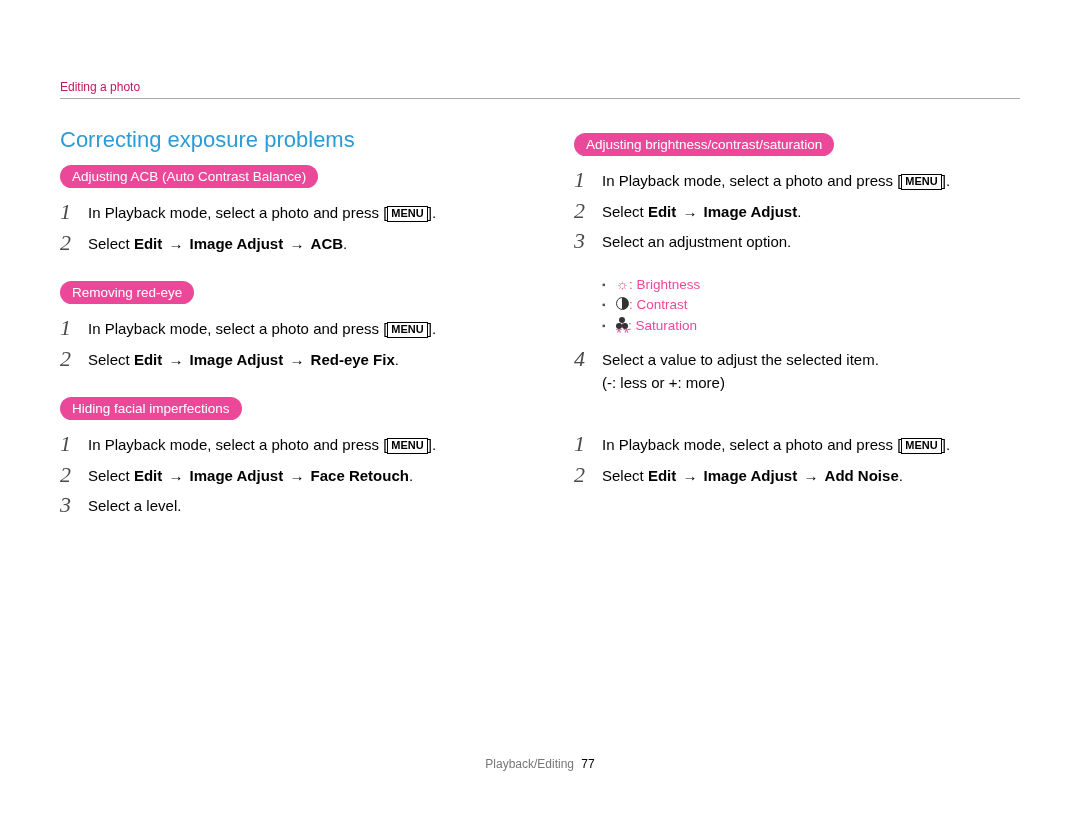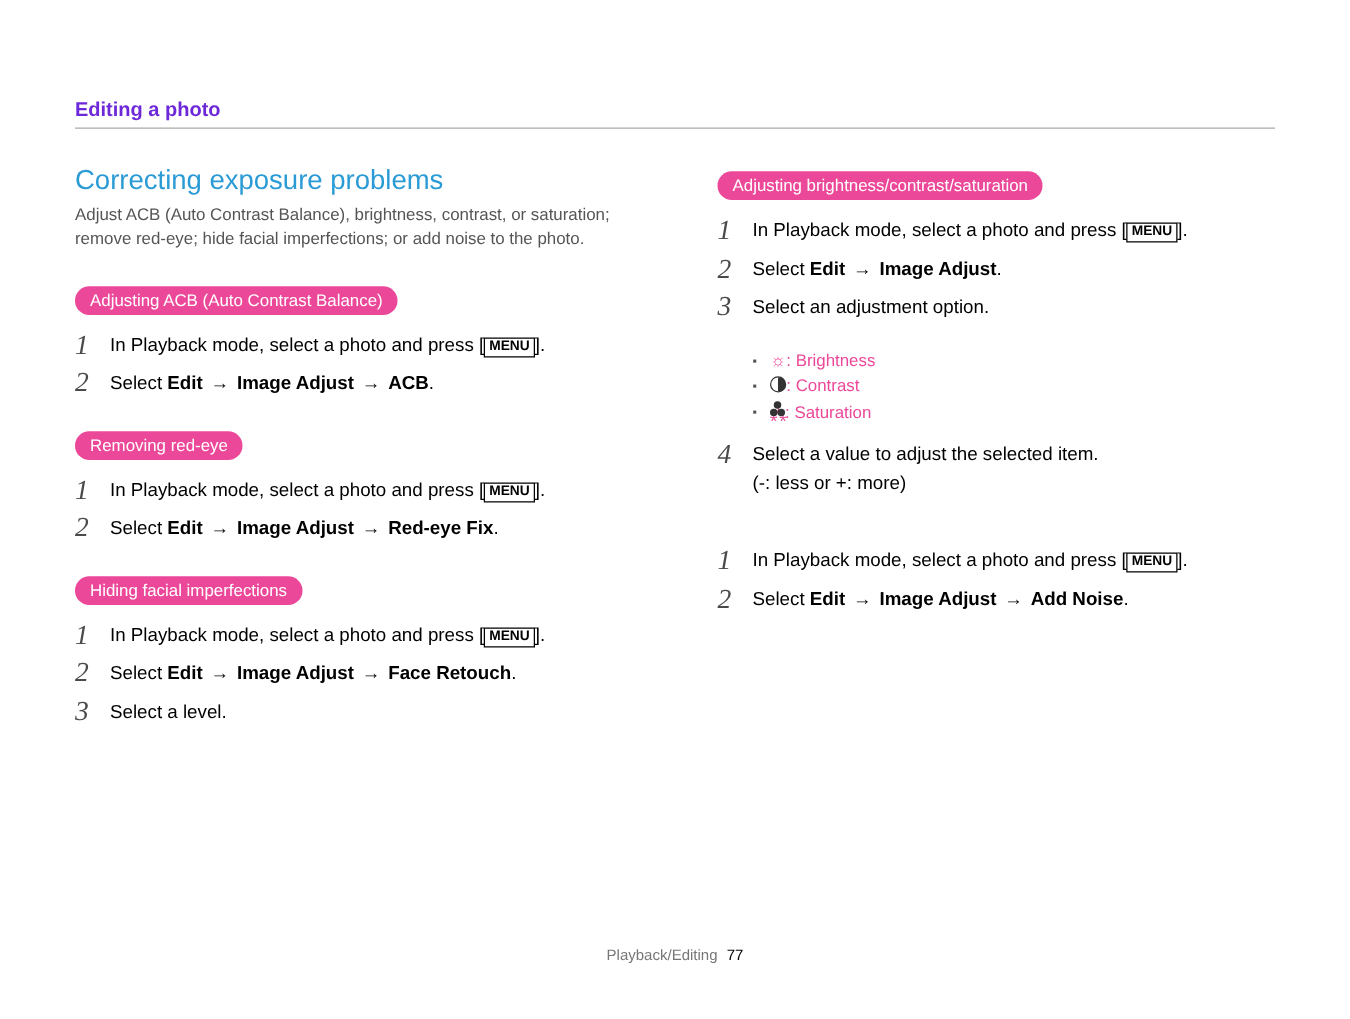--- a/index.html
+++ b/index.html
@@ -12,23 +12,23 @@
     color: #000000;
   }
   .page {
     position: relative;
     width: 1080px;
     height: 815px;
     box-sizing: border-box;
     padding: 80px 60px 0 60px;
   }
   .section-header {
-    font-size: 16px;
-    color: #6d28d9;
-    font-weight: 700;
+    font-size: 12px;
+    color: #be185d;
+    font-weight: 400;
     margin-bottom: 4px;
   }
   .rule {
     border: none;
     border-top: 1px solid #aaaaaa;
     margin: 0 0 28px 0;
   }
   .columns {
     display: flex;
     gap: 68px;
@@ -156,21 +156,20 @@
 <div class="page">
 
   <div class="section-header">Editing a photo</div>
   <hr class="rule">
 
   <div class="columns">
 
     <div class="col">
 
       <h2 class="title">Correcting exposure problems</h2>
-      <div class="intro">Adjust ACB (Auto Contrast Balance), brightness, contrast, or saturation; remove red-eye; hide facial imperfections; or add noise to the photo.</div>
 
       
       <div class="pill">Adjusting ACB (Auto Contrast Balance)</div>
       <div class="steps">
         <div class="step">
           <div class="step-num">1</div>
           <div class="step-body">
             <span>In Playback mode, select a photo and press [</span><span class="menu-box">MENU</span><span>].</span>
           </div>
         </div>

